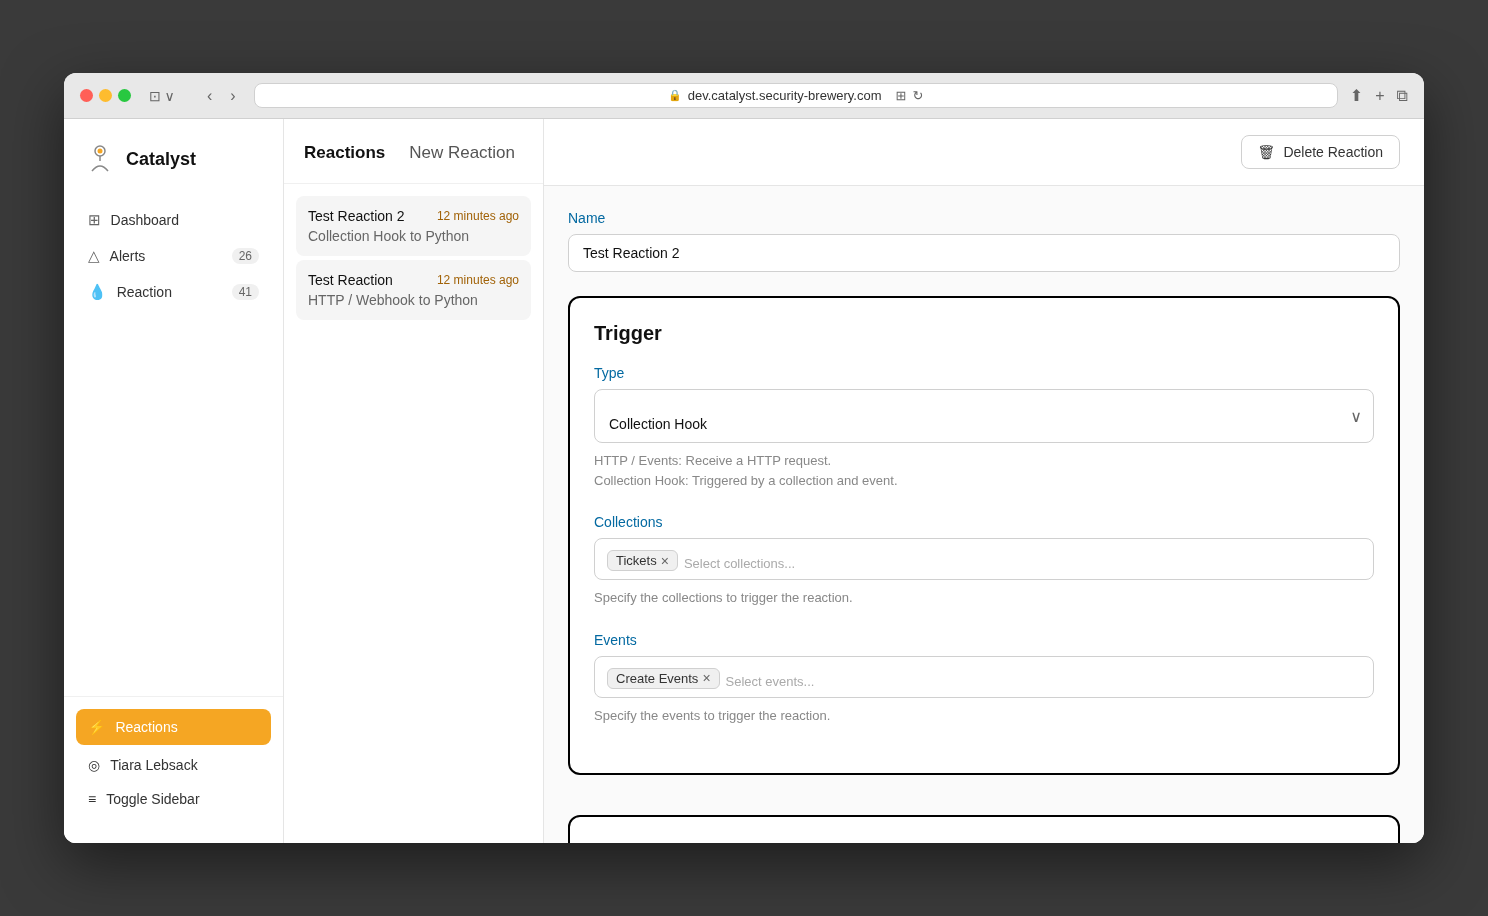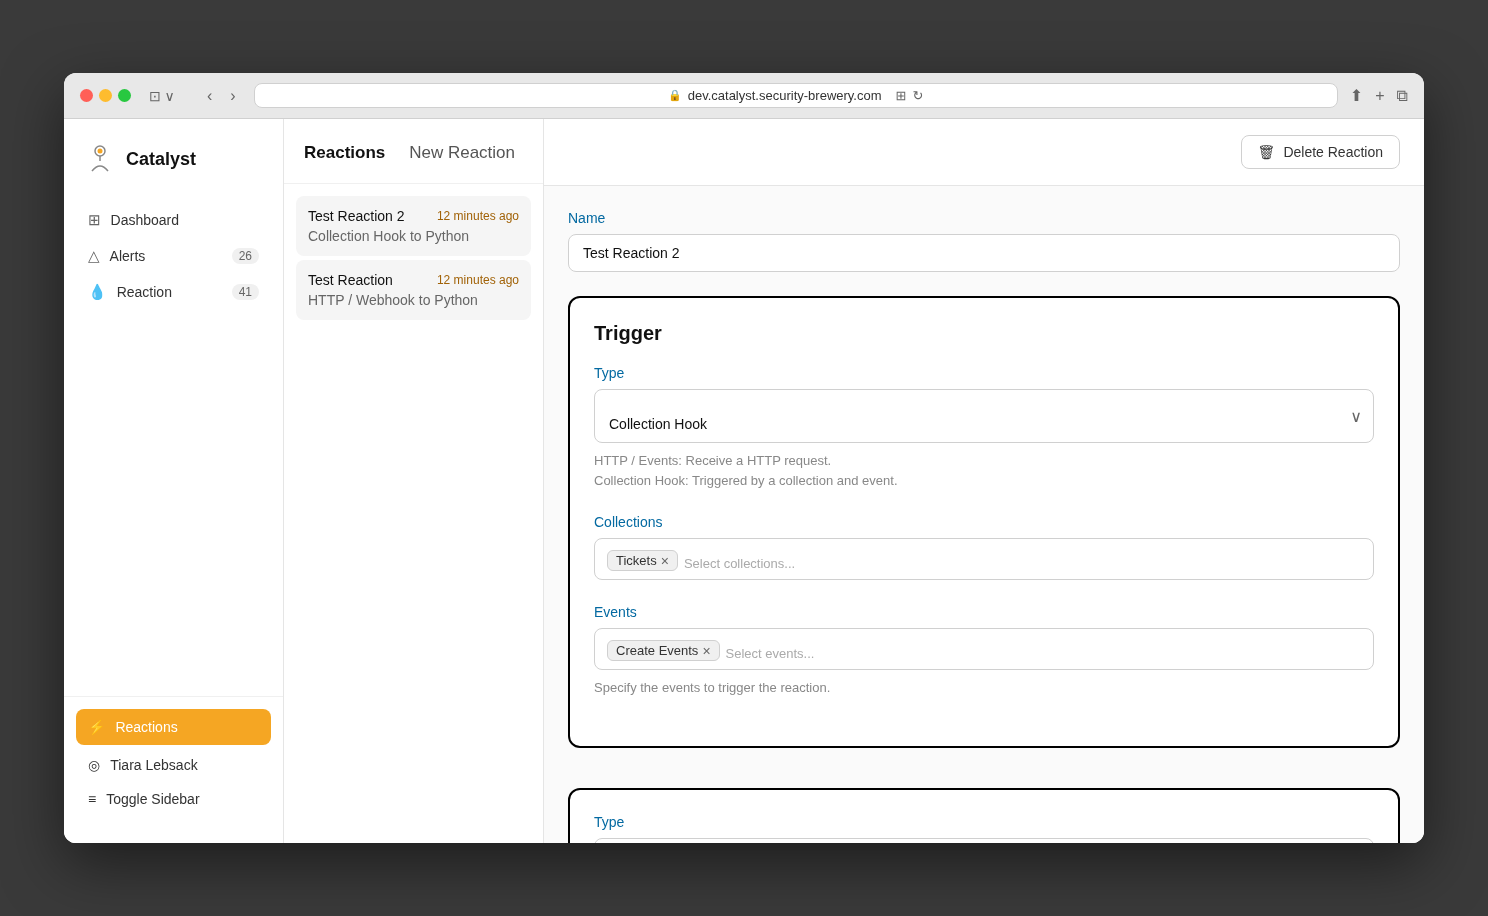--- a/index.html
+++ b/index.html
@@ -471,20 +471,21 @@
 
           <div class="form-section">
             <div class="field-label">Collections</div>
             <div class="multi-select-field">
               <div class="tag">
                 <span>Tickets</span>
                 <span class="tag-remove">×</span>
               </div>
               <span class="multi-select-placeholder">Select collections...</span>
             </div>
+            <div class="hint-text">Specify the collections to trigger the reaction.</div>
           </div>
 
           <div class="form-section">
             <div class="field-label">Events</div>
             <div class="multi-select-field">
               <div class="tag">
                 <span>Create Events</span>
                 <span class="tag-remove">×</span>
               </div>
               <span class="multi-select-placeholder">Select events...</span>

